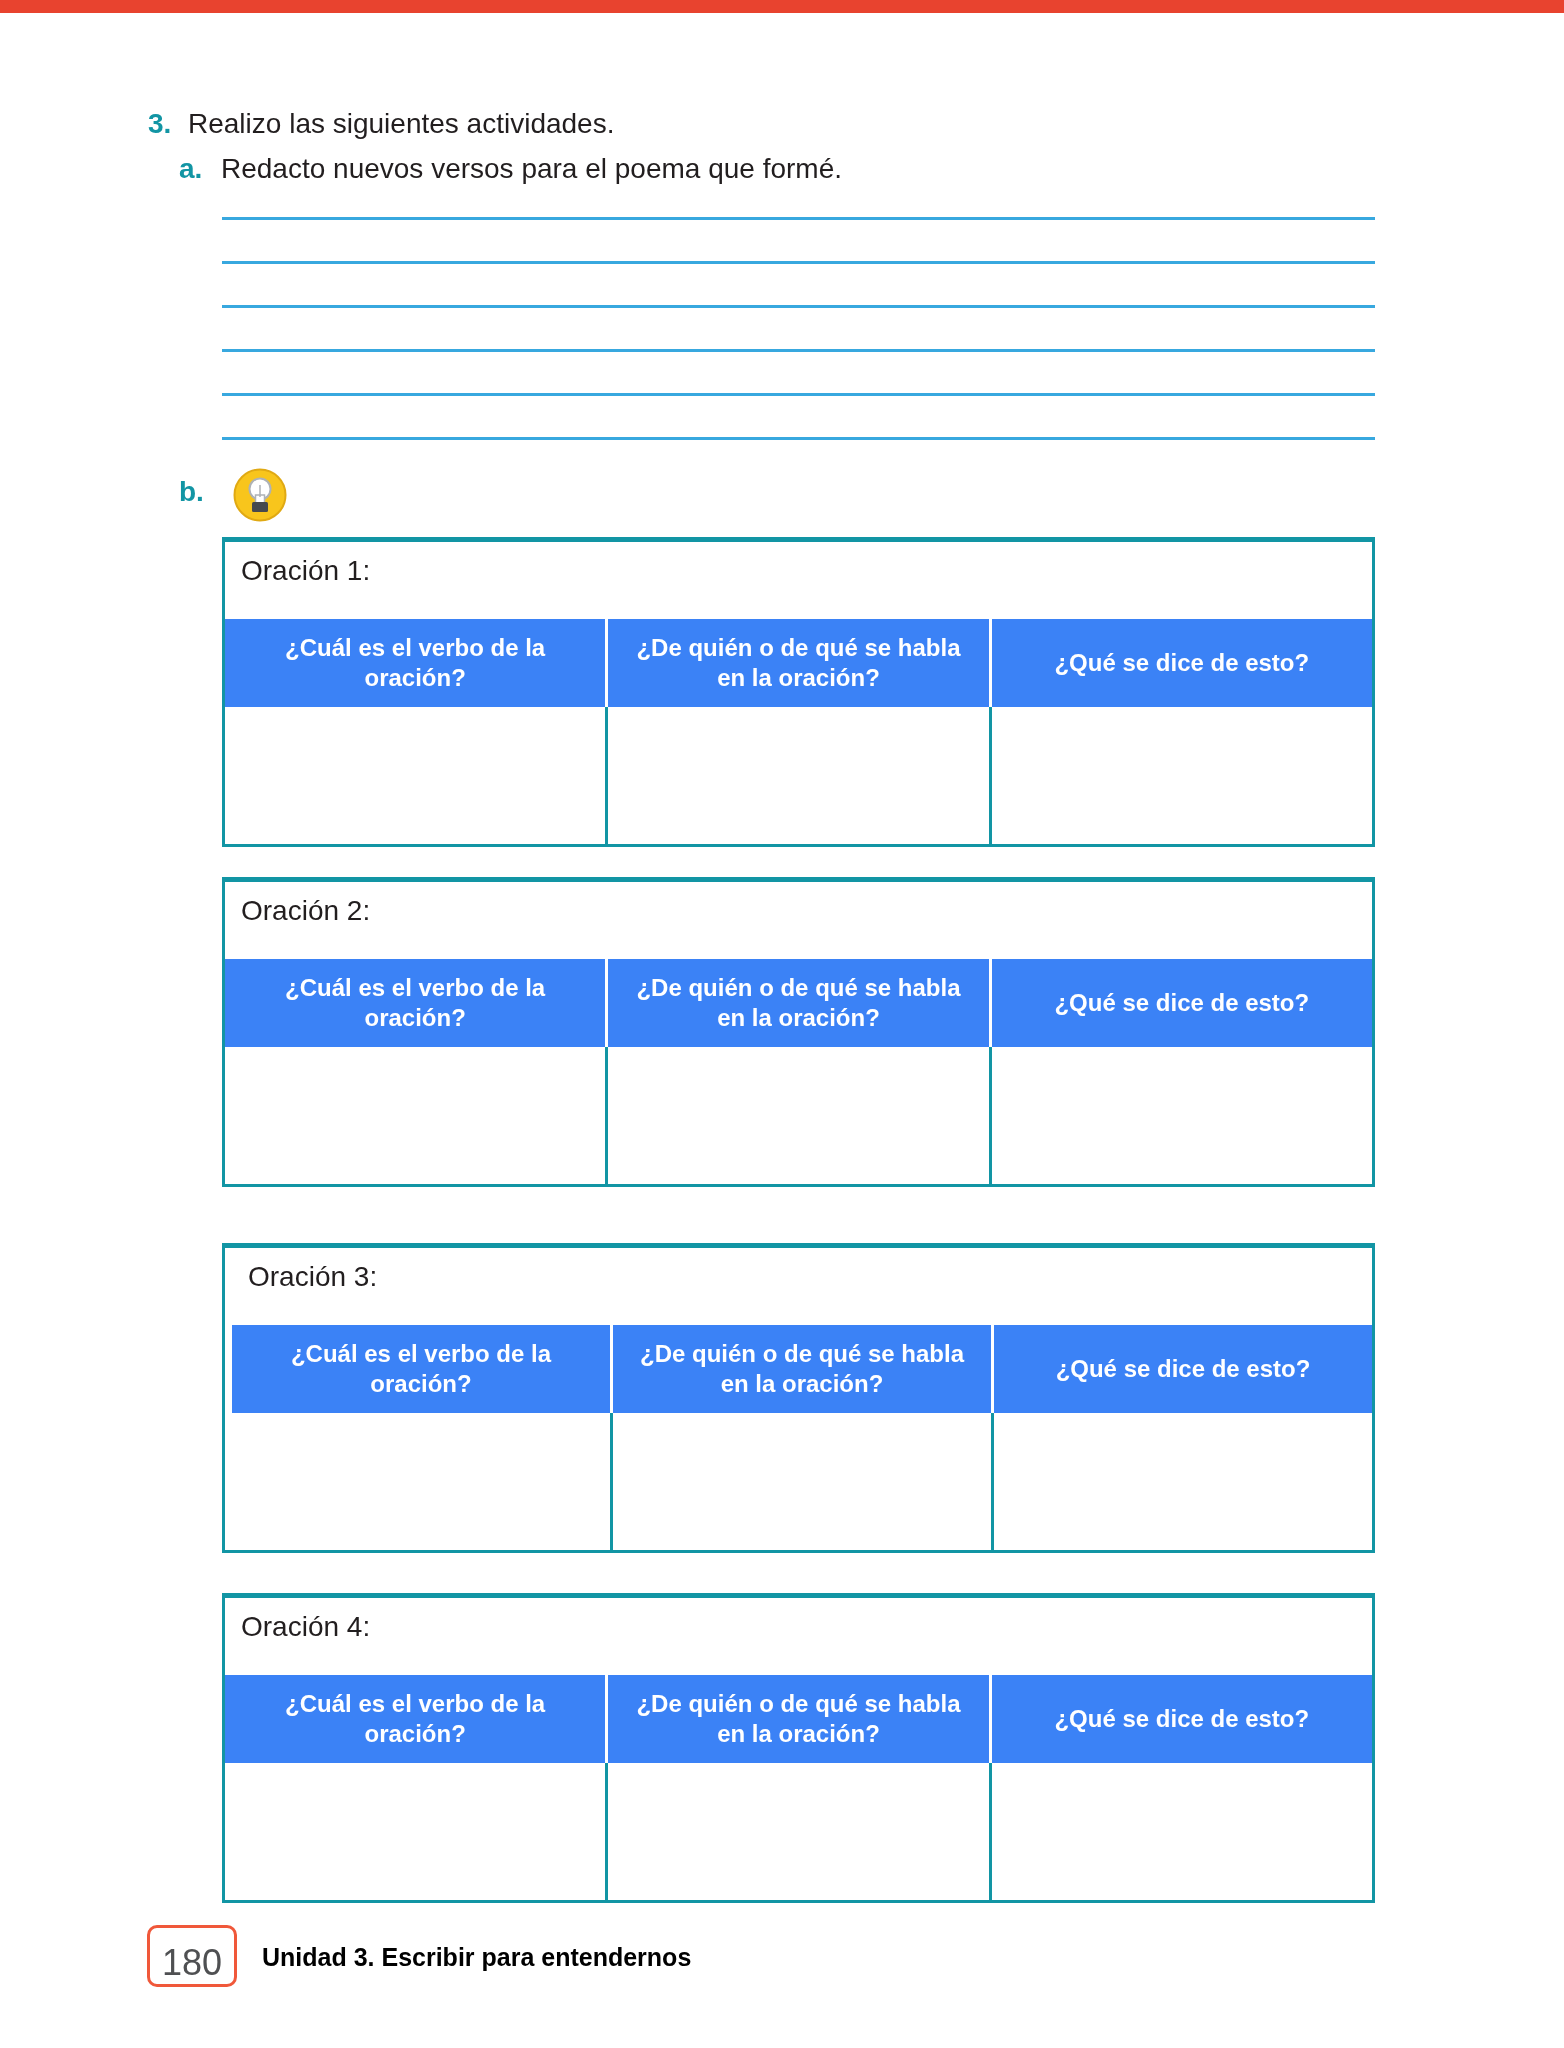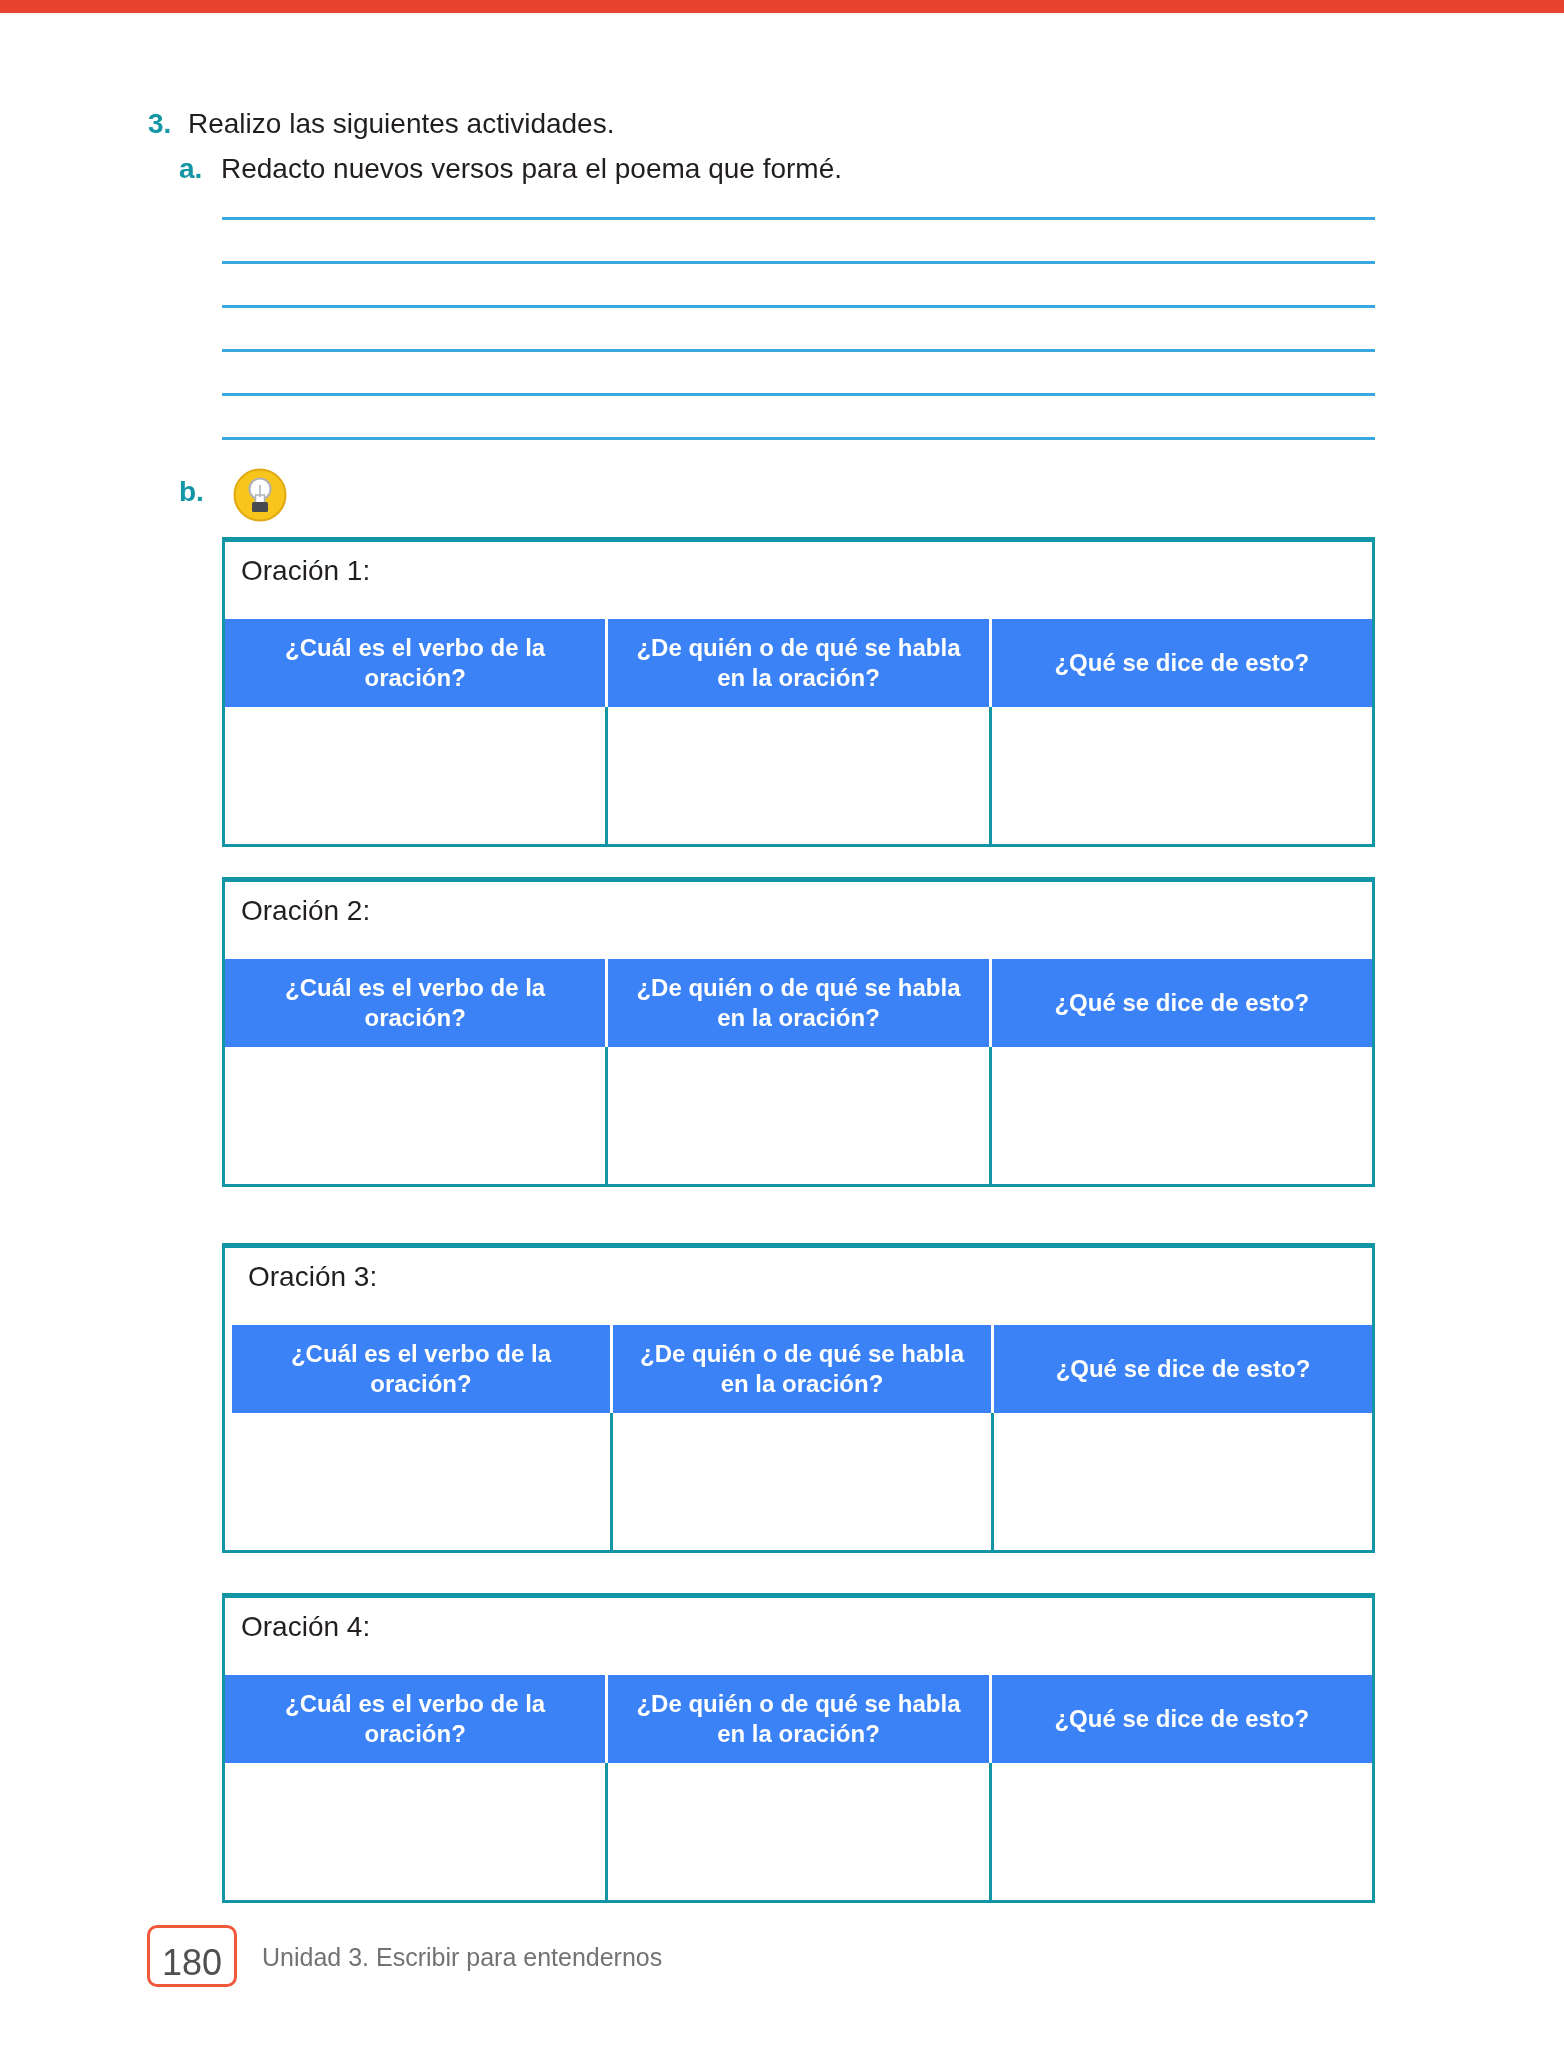--- a/index.html
+++ b/index.html
@@ -118,22 +118,22 @@
     display: flex;
     align-items: flex-end;
     justify-content: center;
     font-size: 36px;
     color: #4f5052;
   }
   .footer-section {
     position: absolute;
     left: 262px; top: 1942px;
     font-size: 25px;
-    font-weight: 400;
-    color: #737373;
+    font-weight: 700;
+    color: #000000;
     line-height: 30px;
   }
 </style>
 </head>
 <body>
 
 <div class="page">
 
   <div class="top-bar"></div>
 

